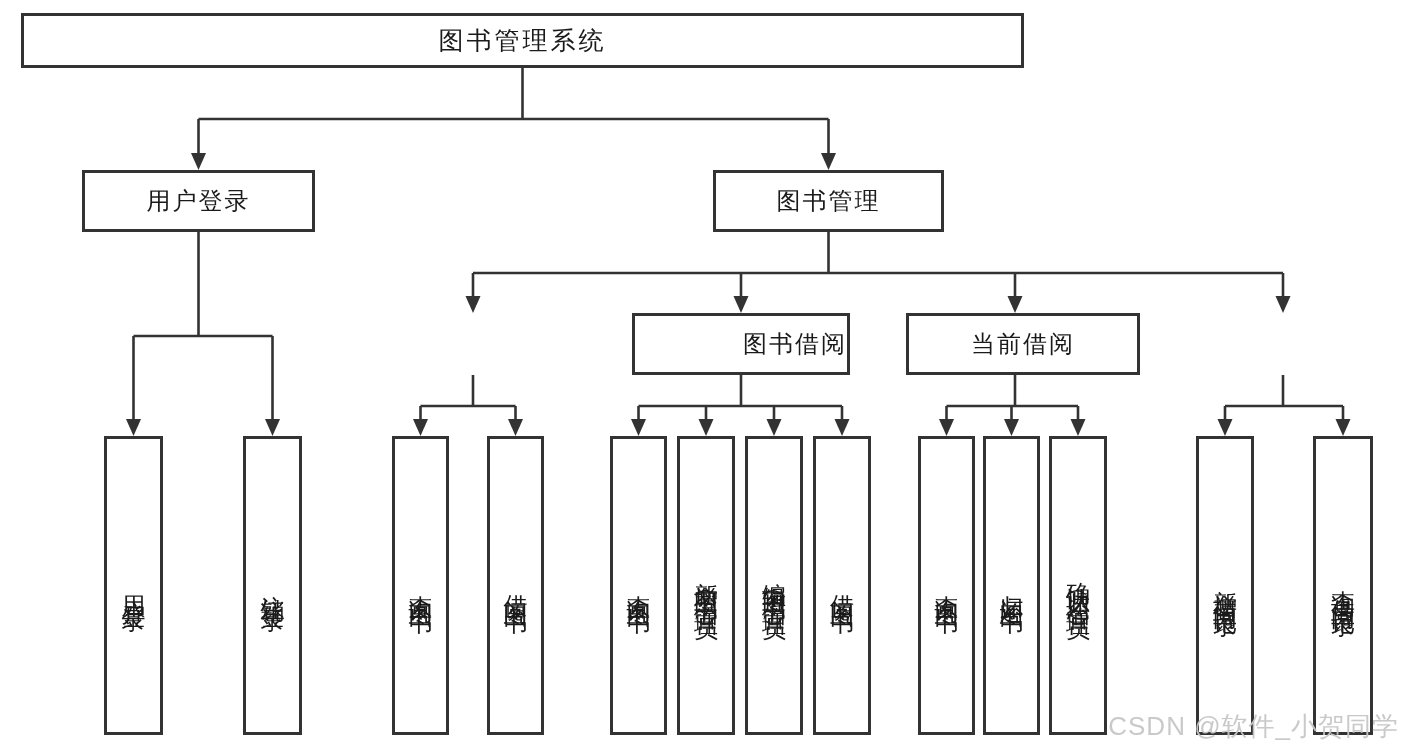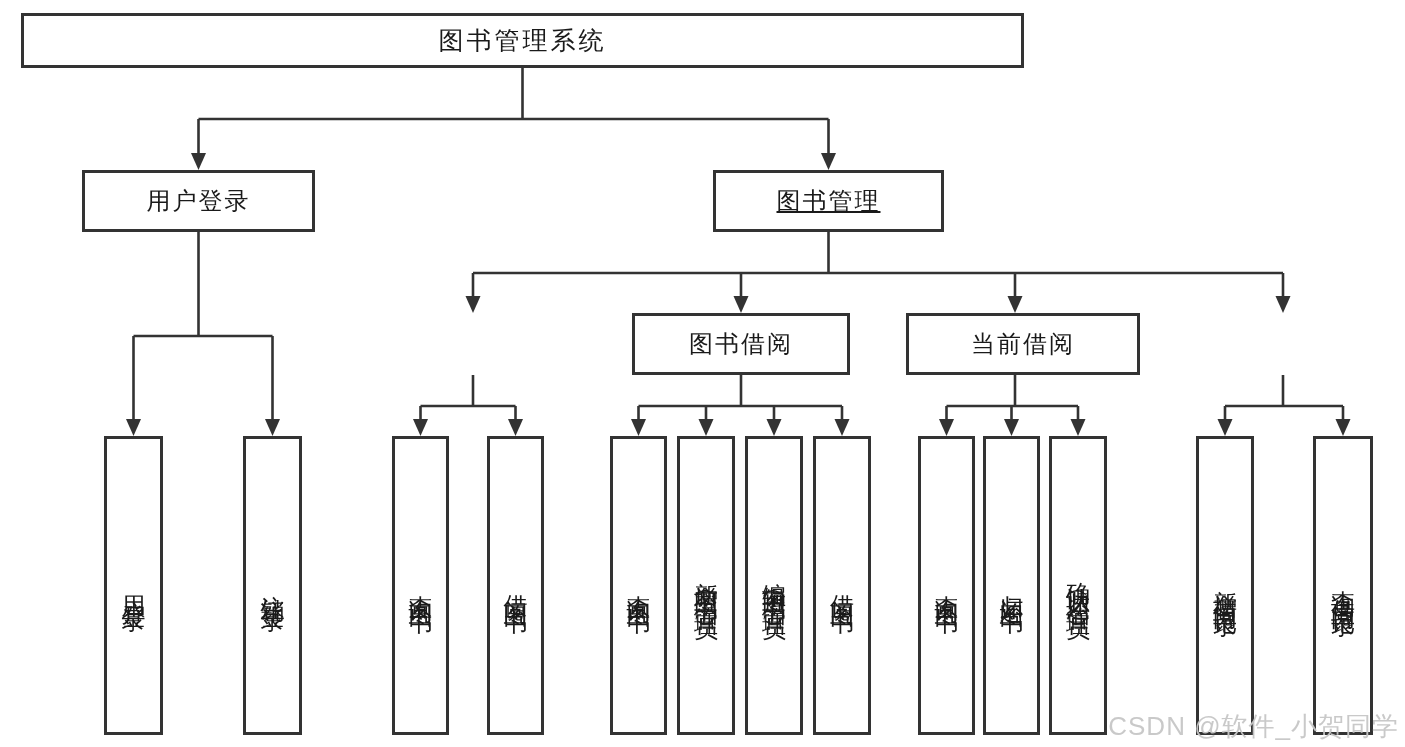--- a/index.html
+++ b/index.html
@@ -72,25 +72,25 @@
     </g>
   </svg>
 
   <div class="node" style="left:21px; top:13px; width:1003px; height:55px;">
     <span class="root-label">图书管理系统</span>
   </div>
 
   <div class="node" style="left:82px; top:170px; width:233px; height:62px;">
     <span class="h-label">用户登录</span>
   </div>
-  <div class="node" style="left:713px; top:170px; width:231px; height:62px;text-decoration:underline;">
+  <div class="node" style="left:713px; top:170px; width:231px; height:62px;">
     <span class="h-label">图书管理</span>
   </div>
 
-  <div class="node" style="left:632px; top:313px; width:218px; height:62px;">
+  <div class="node" style="left:632px; top:313px; width:218px; height:62px;justify-content:flex-end;">
     <span class="h-label">图书借阅</span>
   </div>
   <div class="node" style="left:906px; top:313px; width:234px; height:62px;">
     <span class="h-label">当前借阅</span>
   </div>
 
   <div class="node" style="left:104px; top:436px; width:59px; height:299px;">
     <span class="v-label">用户登录</span>
   </div>
   <div class="node" style="left:243px; top:436px; width:59px; height:299px;">

